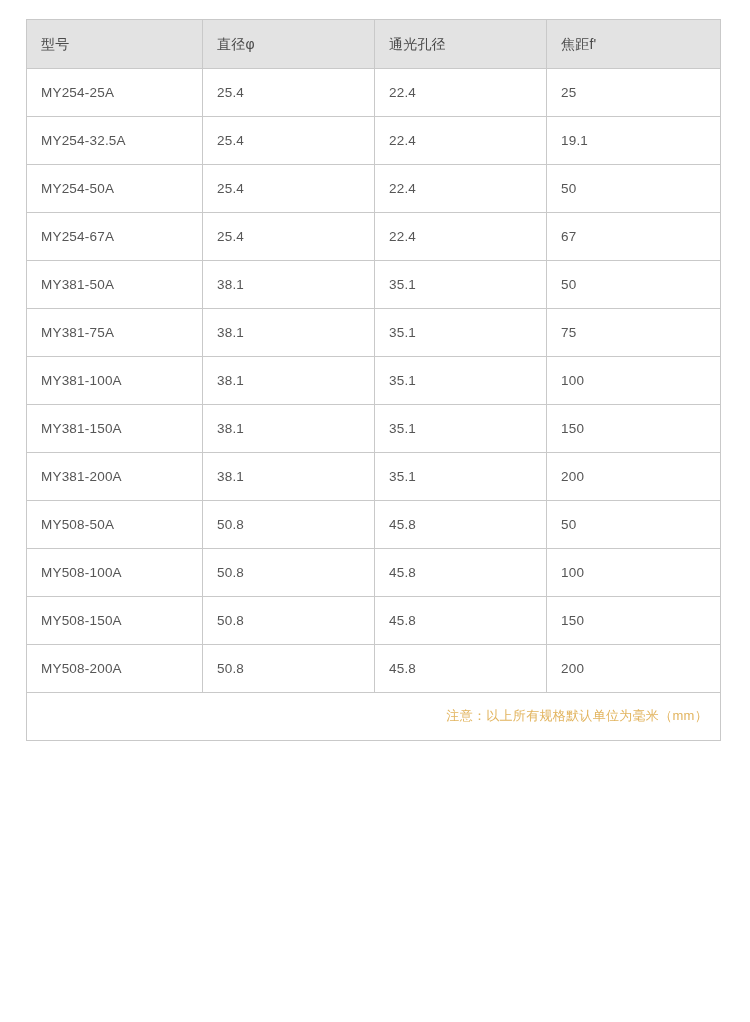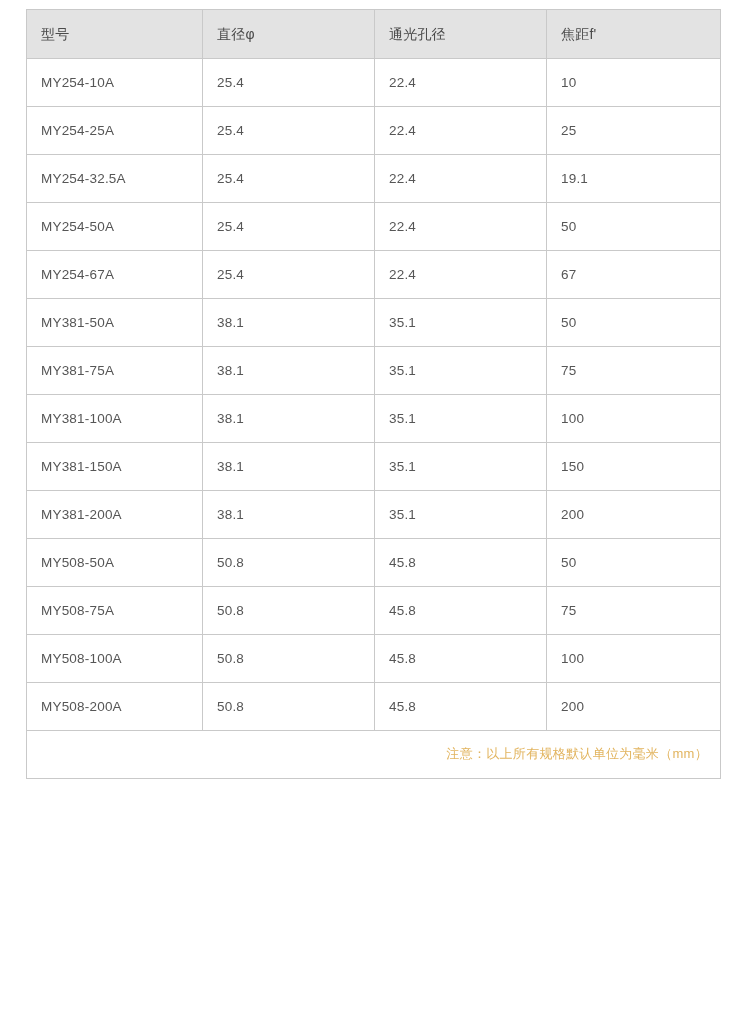--- a/index.html
+++ b/index.html
@@ -20,21 +20,21 @@
     position: relative;
     width: 750px;
     height: 1022px;
     background: #ffffff;
     box-sizing: border-box;
   }
 
   #spec-table-wrap {
     position: absolute;
     left: 26px;
-    top: 9px;
+    top: 19px;
     width: 694px;
   }
 
   table.spec-table {
     width: 694px;
     border-collapse: collapse;
     table-layout: fixed;
     background: #ffffff;
   }
 
@@ -102,26 +102,20 @@
       <thead>
         <tr>
           <th>型号</th>
           <th>直径φ</th>
           <th>通光孔径</th>
           <th>焦距f'</th>
         </tr>
       </thead>
       <tbody id="spec-table-body">
 
-      <tr>
-            <td>MY254-10A</td>
-            <td>25.4</td>
-            <td>22.4</td>
-            <td>10</td>
-          </tr>
           <tr>
             <td>MY254-25A</td>
             <td>25.4</td>
             <td>22.4</td>
             <td>25</td>
           </tr>
           <tr>
             <td>MY254-32.5A</td>
             <td>25.4</td>
             <td>22.4</td>
@@ -169,30 +163,30 @@
             <td>35.1</td>
             <td>200</td>
           </tr>
           <tr>
             <td>MY508-50A</td>
             <td>50.8</td>
             <td>45.8</td>
             <td>50</td>
           </tr>
           <tr>
-            <td>MY508-75A</td>
-            <td>50.8</td>
-            <td>45.8</td>
-            <td>75</td>
-          </tr>
-          <tr>
             <td>MY508-100A</td>
             <td>50.8</td>
             <td>45.8</td>
             <td>100</td>
+          </tr>
+          <tr>
+            <td>MY508-150A</td>
+            <td>50.8</td>
+            <td>45.8</td>
+            <td>150</td>
           </tr>
           <tr>
             <td>MY508-200A</td>
             <td>50.8</td>
             <td>45.8</td>
             <td>200</td>
           </tr>
         </tbody>
       <tfoot>
         <tr>

